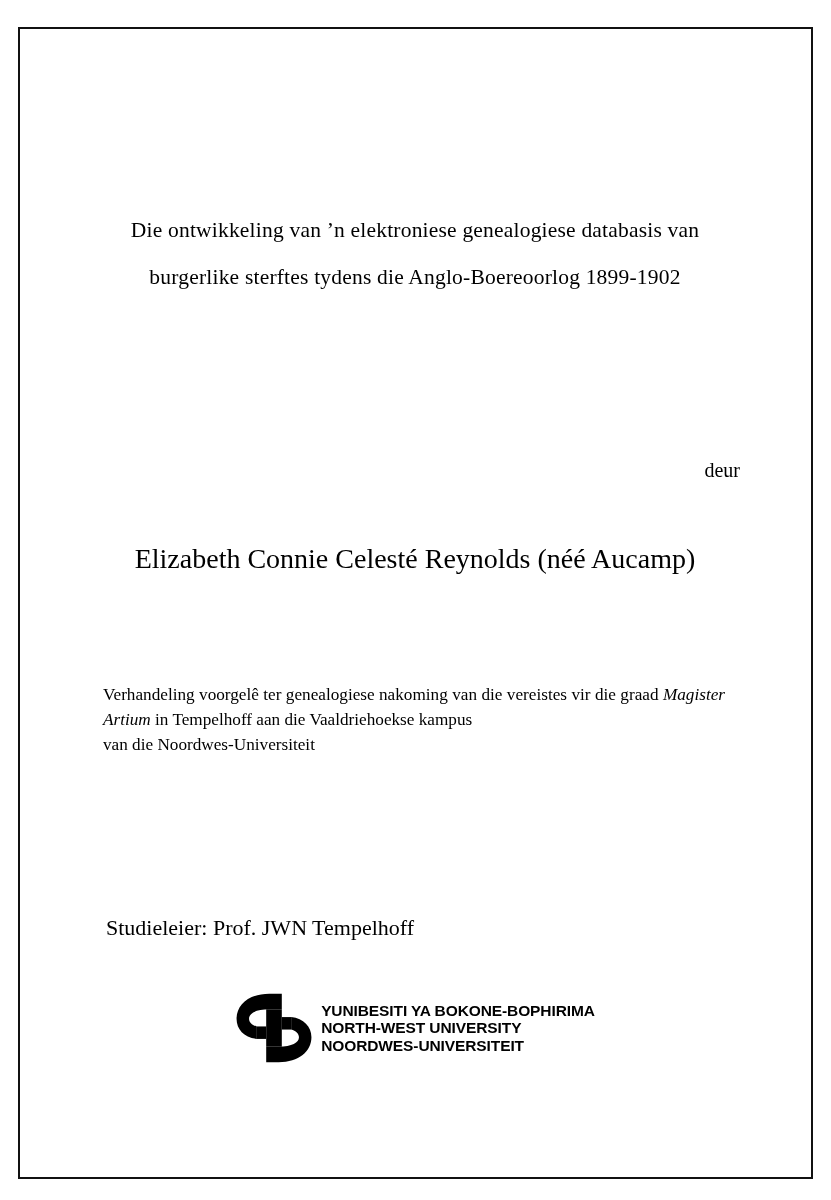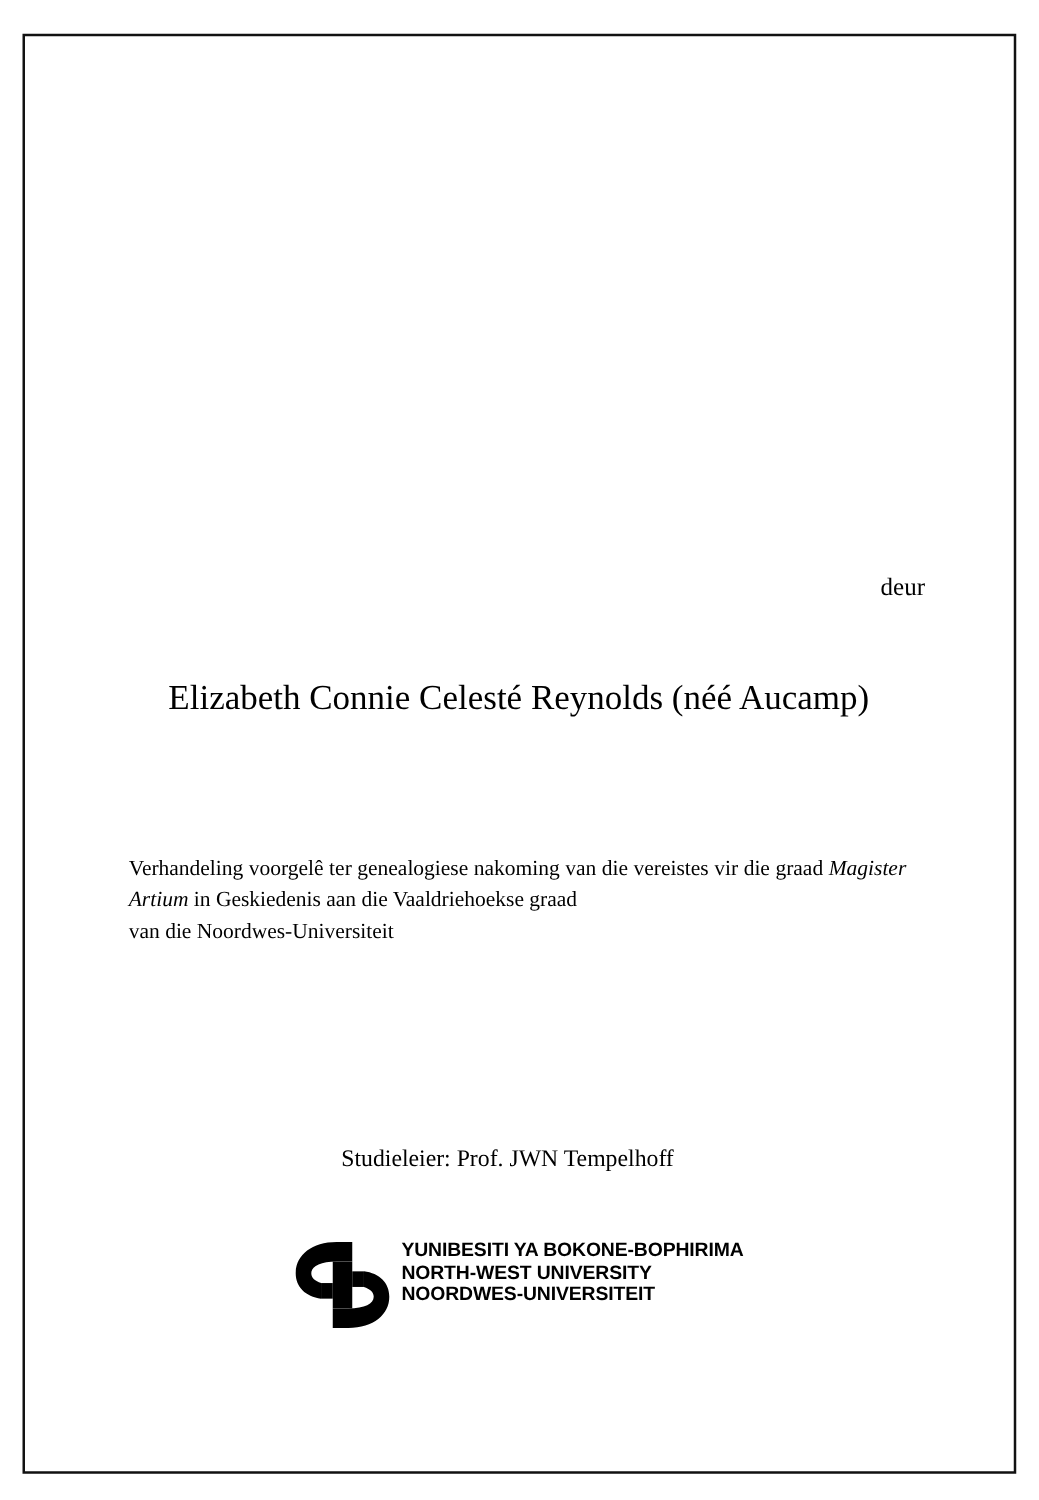--- a/index.html
+++ b/index.html
@@ -80,32 +80,32 @@
     text-align: left;
   }
   .degree-statement em {
     font-style: italic;
   }
   .supervisor-block {
     position: absolute;
     top: 888px;
     left: 16px;
     width: 600px;
-    font-size: 19px;
+    font-size: 22px;
     line-height: 25px;
-    text-align: center;
+    text-align: left;
   }
   .logo-wrap {
     position: absolute;
     top: 965px;
     left: 0;
     width: 650px;
     display: flex;
     justify-content: center;
-    align-items: flex-start;
+    align-items: center;
   }
   .logo-mark {
     width: 78px;
     height: 72px;
     margin-right: 8px;
     flex: none;
   }
   .logo-text {
     font-family: "Liberation Sans", sans-serif;
     font-size: 15.5px;
@@ -117,27 +117,31 @@
 </style>
 </head>
 <body>
 
 <div class="page">
 
   <div class="scan-frame"></div>
 
   <div class="content">
 
+    <div class="title-block">
+      <span class="title-line">Die ontwikkeling van ’n elektroniese genealogiese databasis van</span>
+      <span class="title-line">burgerlike sterftes tydens die Anglo-Boereoorlog 1899-1902</span>
+    </div>
 
     <div class="byline-label">deur</div>
 
     <div class="author">Elizabeth Connie Celesté Reynolds (néé Aucamp)</div>
 
     <div class="degree-statement">
-      <span>Verhandeling voorgelê ter genealogiese nakoming van die vereistes vir die graad </span><em>Magister Artium</em><span> in Geskiedenis aan die Vaaldriehoekse graad</span>
+      <span>Verhandeling voorgelê ter genealogiese nakoming van die vereistes vir die graad </span><em>Magister Artium</em><span> in Tempelhoff aan die Vaaldriehoekse kampus</span>
       <div class="last-line">van die Noordwes-Universiteit</div>
     </div>
 
     <div class="supervisor-block">
       <div>Studieleier: Prof. JWN Tempelhoff</div>
     </div>
 
     <div class="logo-wrap">
       <svg class="logo-mark" viewBox="0 0 100 92" aria-hidden="true">
         <path d="M44 2 C18 2 2 16 2 34 C2 48 12 58 28 60 L28 44 C22 42 18 39 18 34 C18 27 27 22 44 22 L60 22 L60 2 Z" fill="#000000"></path>

